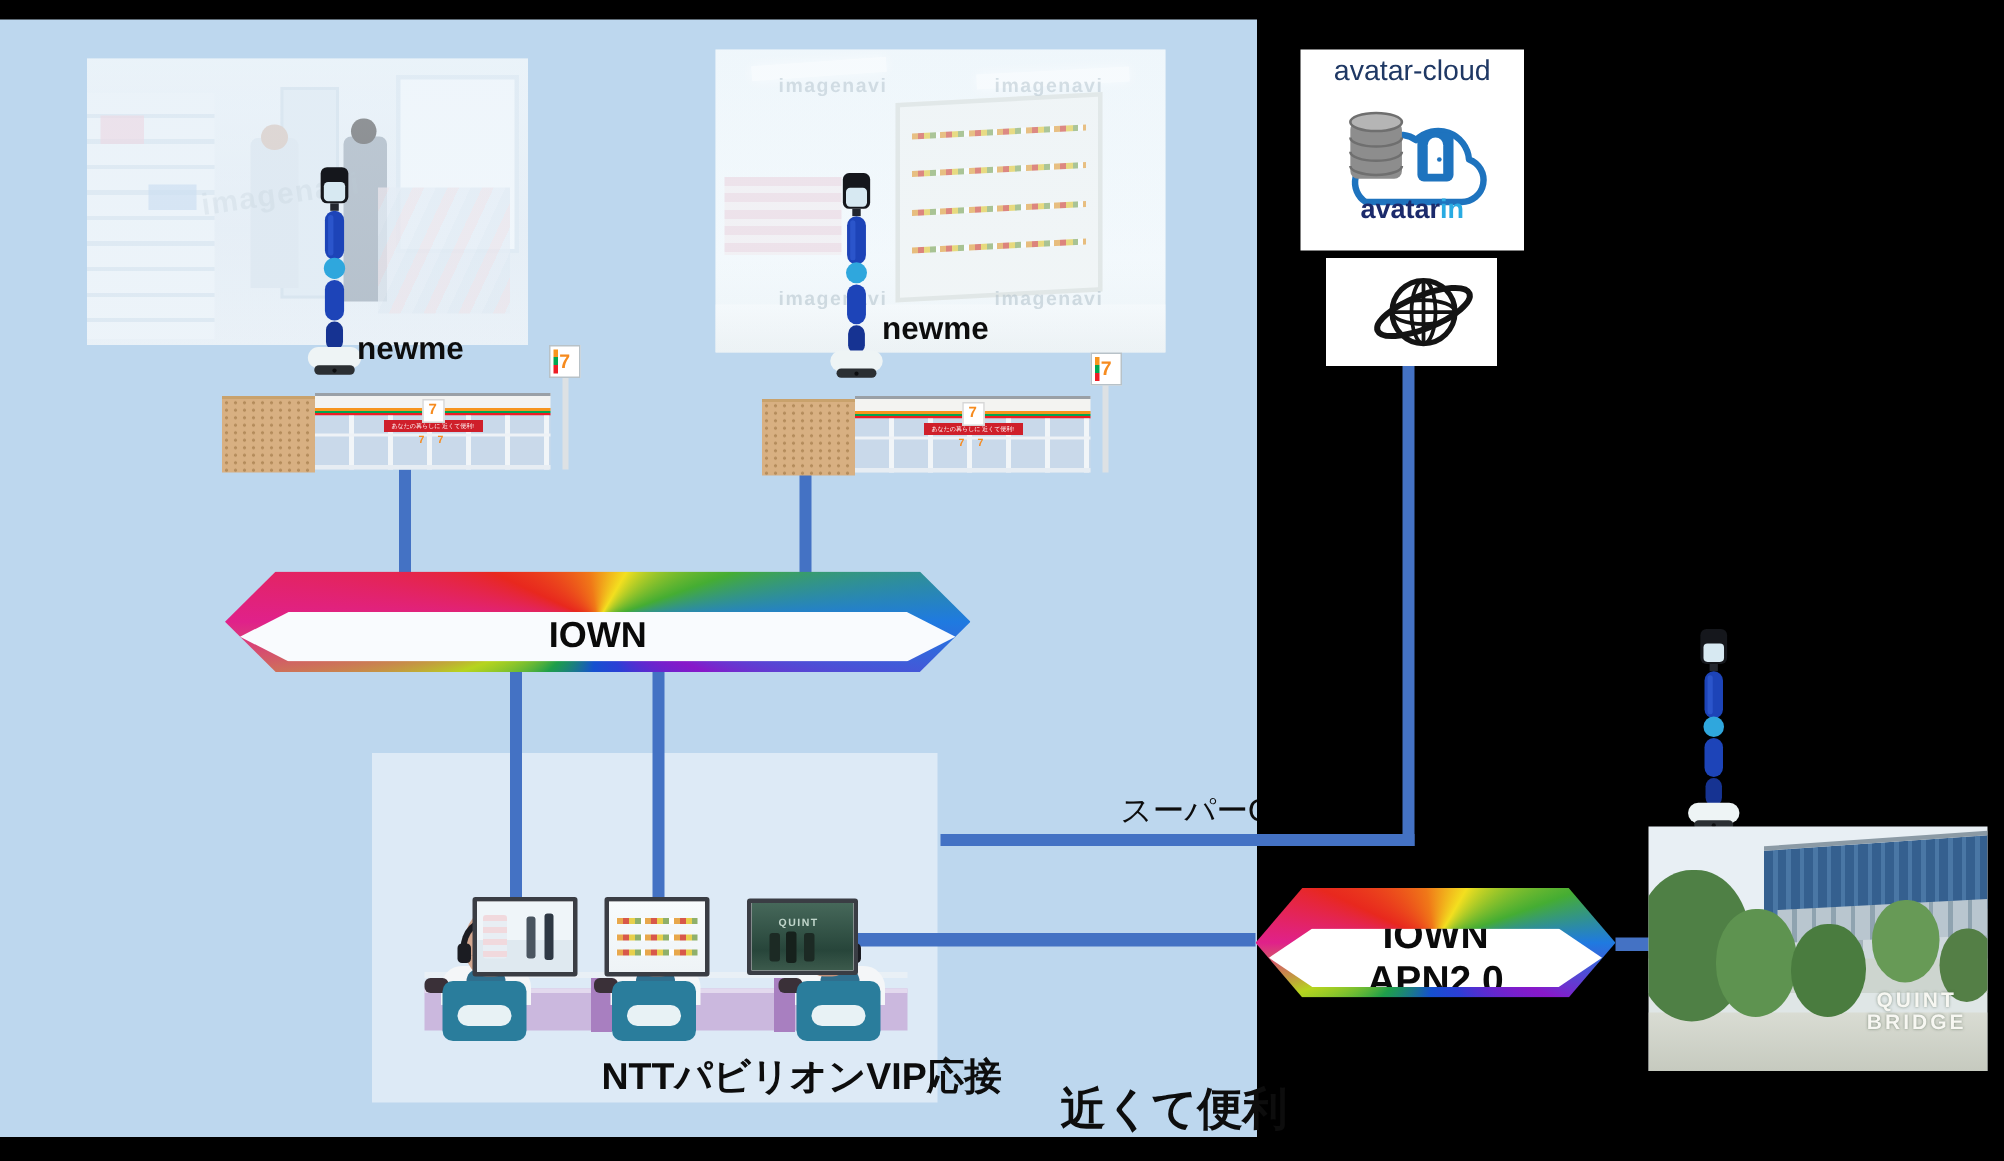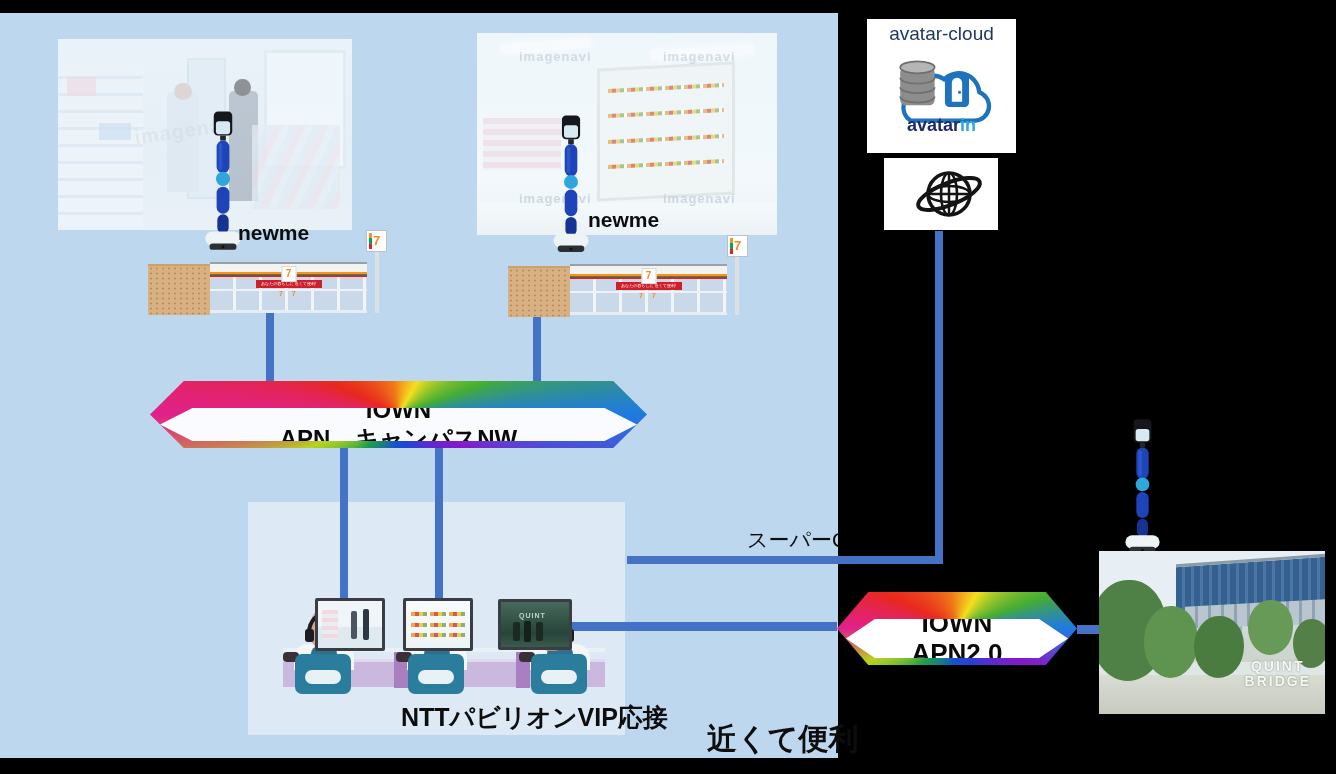--- a/index.html
+++ b/index.html
@@ -72,21 +72,21 @@
            background:linear-gradient(120deg,#d2a68f 0 55%,#c2917a 55% 100%);}
   .op-band{position:absolute;width:40px;height:26px;border:4px solid #1b1c22;border-bottom:none;border-radius:55% 55% 0 0/90% 90% 0 0;box-sizing:border-box;}
   .op-cup{position:absolute;width:9px;height:13px;background:#1b1c22;border-radius:3px;}
   .op-body{position:absolute;width:60px;height:26px;background:#f4f6f8;border-radius:14px 14px 0 0;}
   .op-vest{position:absolute;width:26px;height:24px;background:#2f6f8e;border-radius:8px 8px 0 0;}
   .op-chair{position:absolute;width:56px;height:40px;background:#2a7d9c;border-radius:7px;}
   .op-chair-in{position:absolute;left:10px;top:16px;width:36px;height:14px;background:#e8f2f5;border-radius:7px;}
   .op-ctrl{position:absolute;width:16px;height:10px;background:#3a3038;border-radius:4px;}
 
   
-  .white-box{position:absolute;background:#fff;}
+  .white-box{position:absolute;background:#fff;margin-top:14px;}
   .ac-title{position:absolute;left:0;top:4px;width:100%;text-align:center;font-size:19px;color:#1f3864;}
   .brandrow{position:absolute;left:0;top:96px;width:100%;text-align:center;font-weight:bold;font-size:18px;}
   .brand-a{color:#1b2a6b;} .brand-in{color:#29abe2;}
 
   
   .bphoto{position:absolute;left:1099px;top:551px;width:226px;height:163px;overflow:hidden;background:linear-gradient(180deg,#e8eff4 0 55%,#dfe6e6 55% 100%);}
   .bsign{position:absolute;right:14px;top:108px;color:#f7f7f2;font-weight:bold;letter-spacing:2px;
          font-size:14px;line-height:15px;text-align:center;text-shadow:0 0 2px rgba(60,80,60,.6);}
   .tree{position:absolute;border-radius:50% 48% 52% 50%;}
   .mon3txt{position:absolute;left:18px;top:10px;color:#cfe3d8;font-size:7px;font-weight:bold;letter-spacing:1px;opacity:.9;}
@@ -226,21 +226,20 @@
       <div class="seven-box">7</div>
     </div>
   </div>
   <div class="pole" style="left:735px;top:256px;height:59px;"></div>
   <div class="flag" style="left:727px;top:235px;">7</div>
 
   <div class="hexo hex-campus" style="left:150px;top:381px;width:497px;height:67px;">
     <div class="hex-border"></div>
     <div class="hex-inner" style="left:10px;right:10px;top:7px;bottom:7px;background:#f9fbfe;font-size:24px;line-height:1.2;">
       <div>IOWN</div>
-      <div>APN　キャンパスNW</div>
     </div>
   </div>
 
   <div class="tableline"></div>
   <div class="desk"></div>
   <div class="desk-leg" style="left:394px;top:652px;"></div>
   <div class="desk-leg" style="left:516px;top:652px;"></div>
 
   <div class="op-body" style="left:294px;top:644px;"></div>
   <div class="op-vest" style="left:311px;top:646px;"></div>

